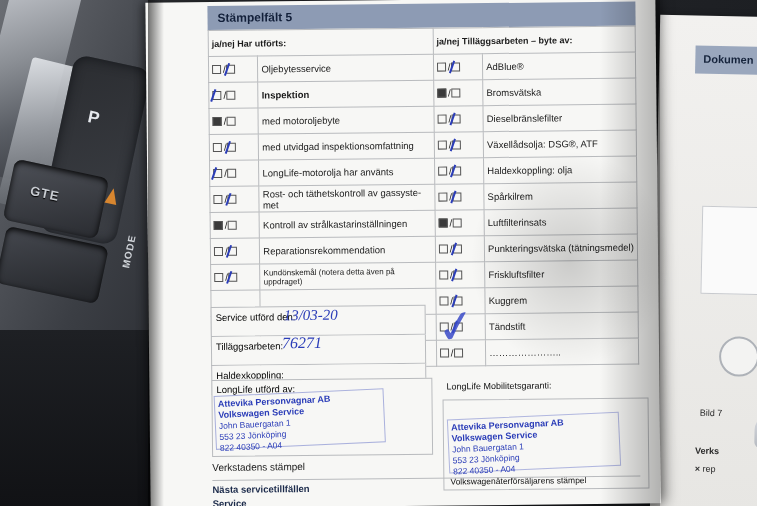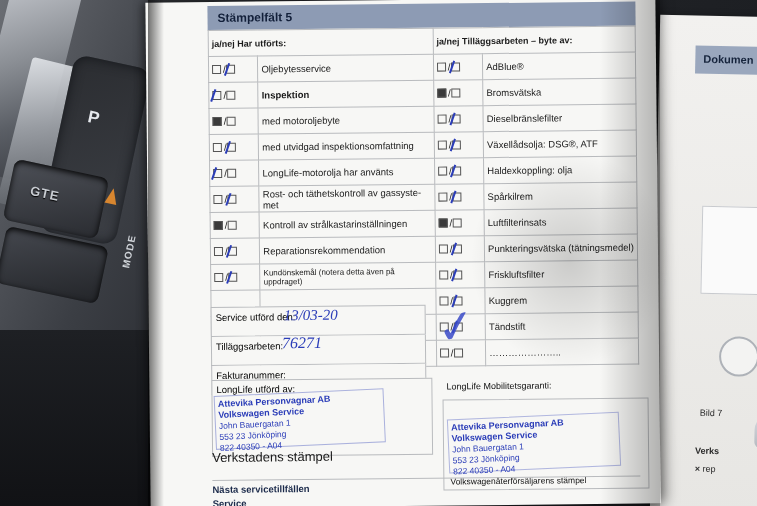--- a/index.html
+++ b/index.html
@@ -253,37 +253,37 @@
     <div class="lower">
       <div class="lrow">
         <span>Service utförd den:</span>
         <span class="handwrite hw-date">13/03-20</span>
       </div>
       <div class="lrow">
         <span>Tilläggsarbeten:</span>
         <span class="handwrite hw-km">76271</span>
       </div>
       <div class="lrow">
-        <span>Fakturanummer:</span>
+        <span>Haldexkoppling:</span>
         <span class="handwrite"></span>
       </div>
     </div>
 
     <div class="stampbox">
       <span>LongLife utförd av:</span>
       <div class="stamp-frame"></div>
       <div class="dealer-stamp">
         <div>Attevika Personvagnar AB</div>
         <div>Volkswagen Service</div>
         <div class="sub">John Bauergatan 1</div>
         <div class="sub">553 23  Jönköping</div>
         <div class="sub">822 40350 - A04</div>
       </div>
     </div>
-    <div style="position:absolute;left:62px;top:448px;font-size:13px;color:#1a1a1a;">Verkstadens stämpel</div>
+    <div style="position:absolute;left:62px;top:460px;font-size:10px;color:#1a1a1a;">Verkstadens stämpel</div>
 
     <div class="bigcheck">✓</div>
 
     <div class="longlife-note">LongLife Mobilitetsgaranti:</div>
     <div class="rstampbox">
       <div class="rstamp-frame"></div>
       <div class="rdealer">
         <div>Attevika Personvagnar AB</div>
         <div>Volkswagen Service</div>
         <div class="sub">John Bauergatan 1</div>

